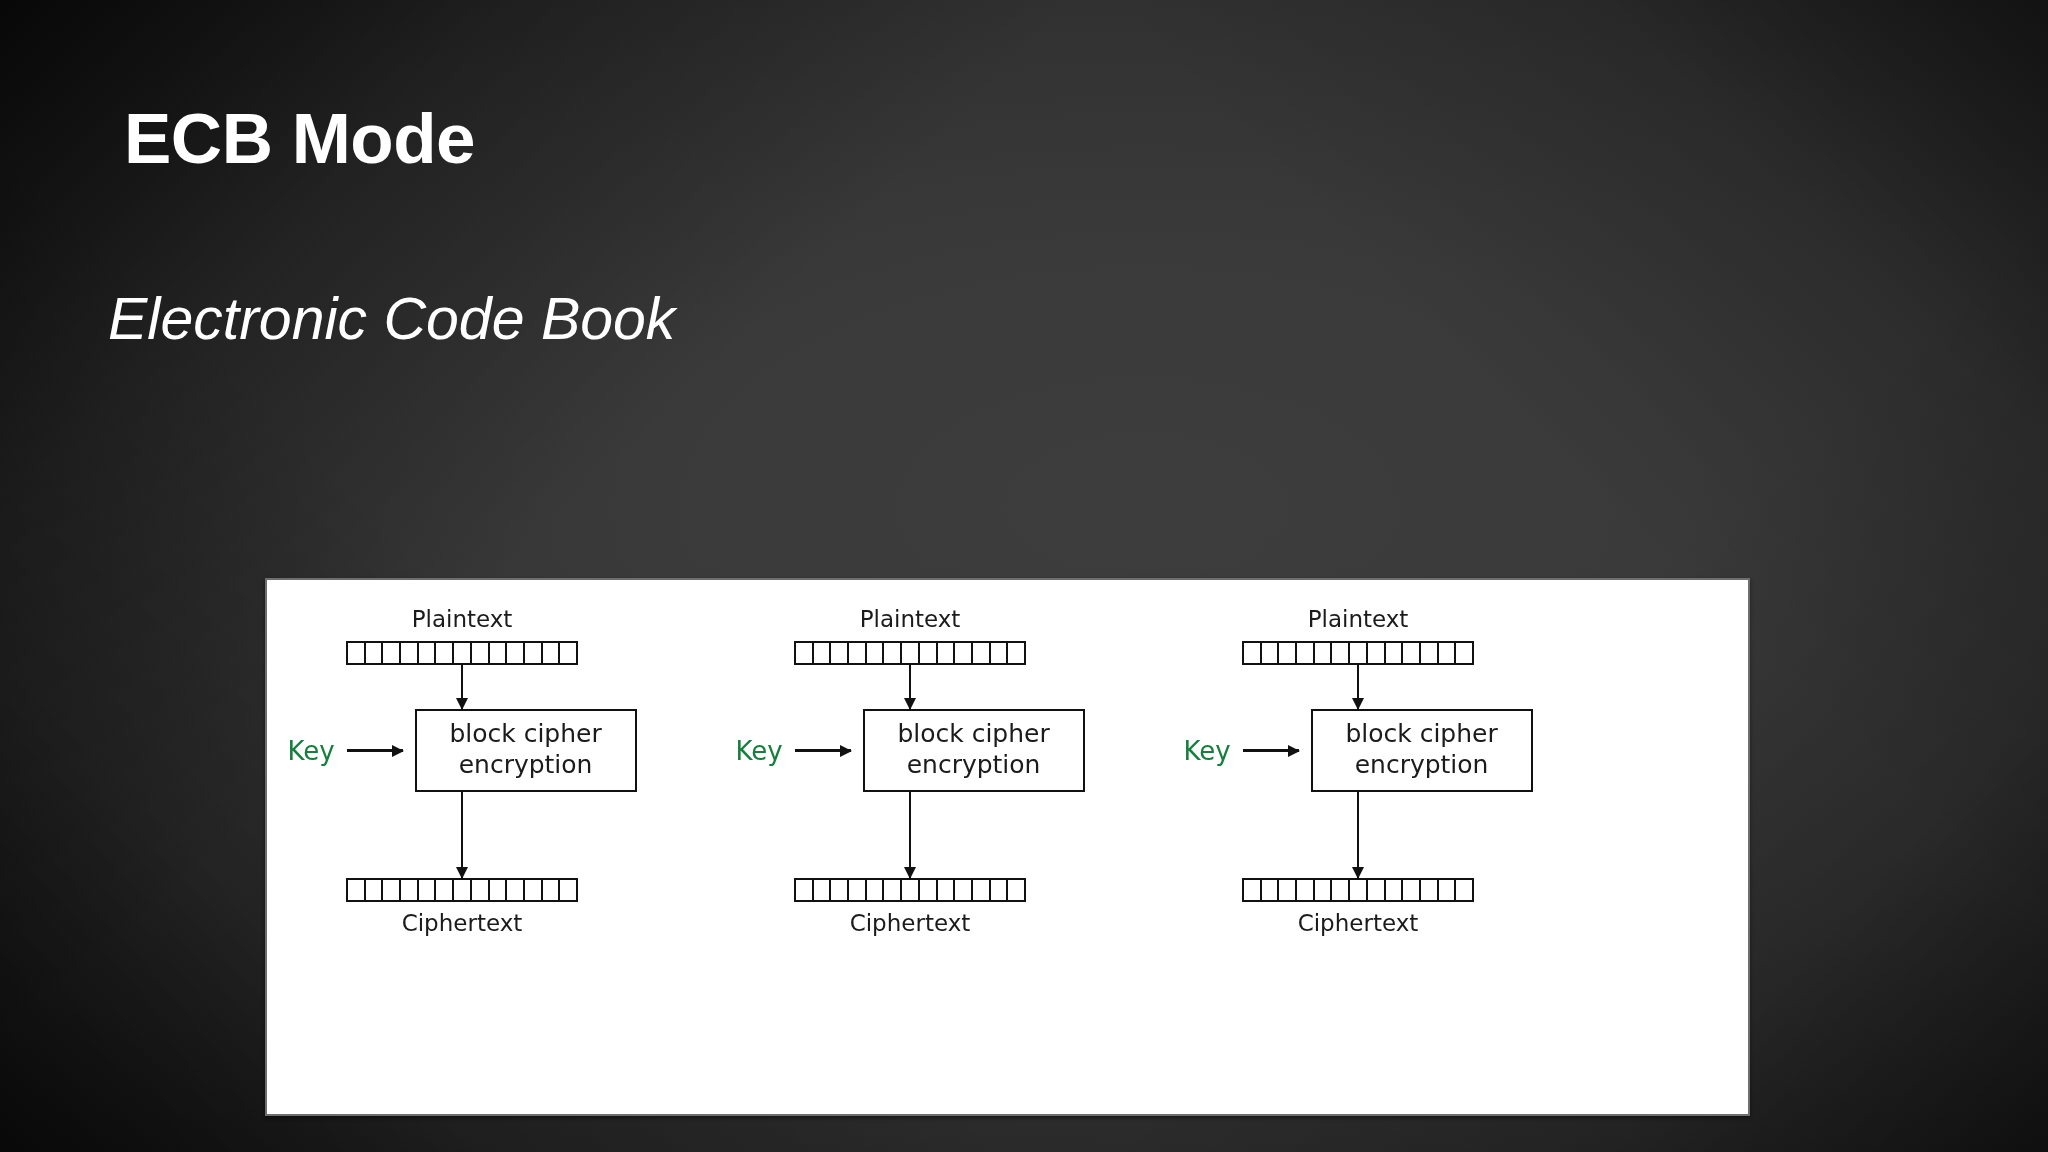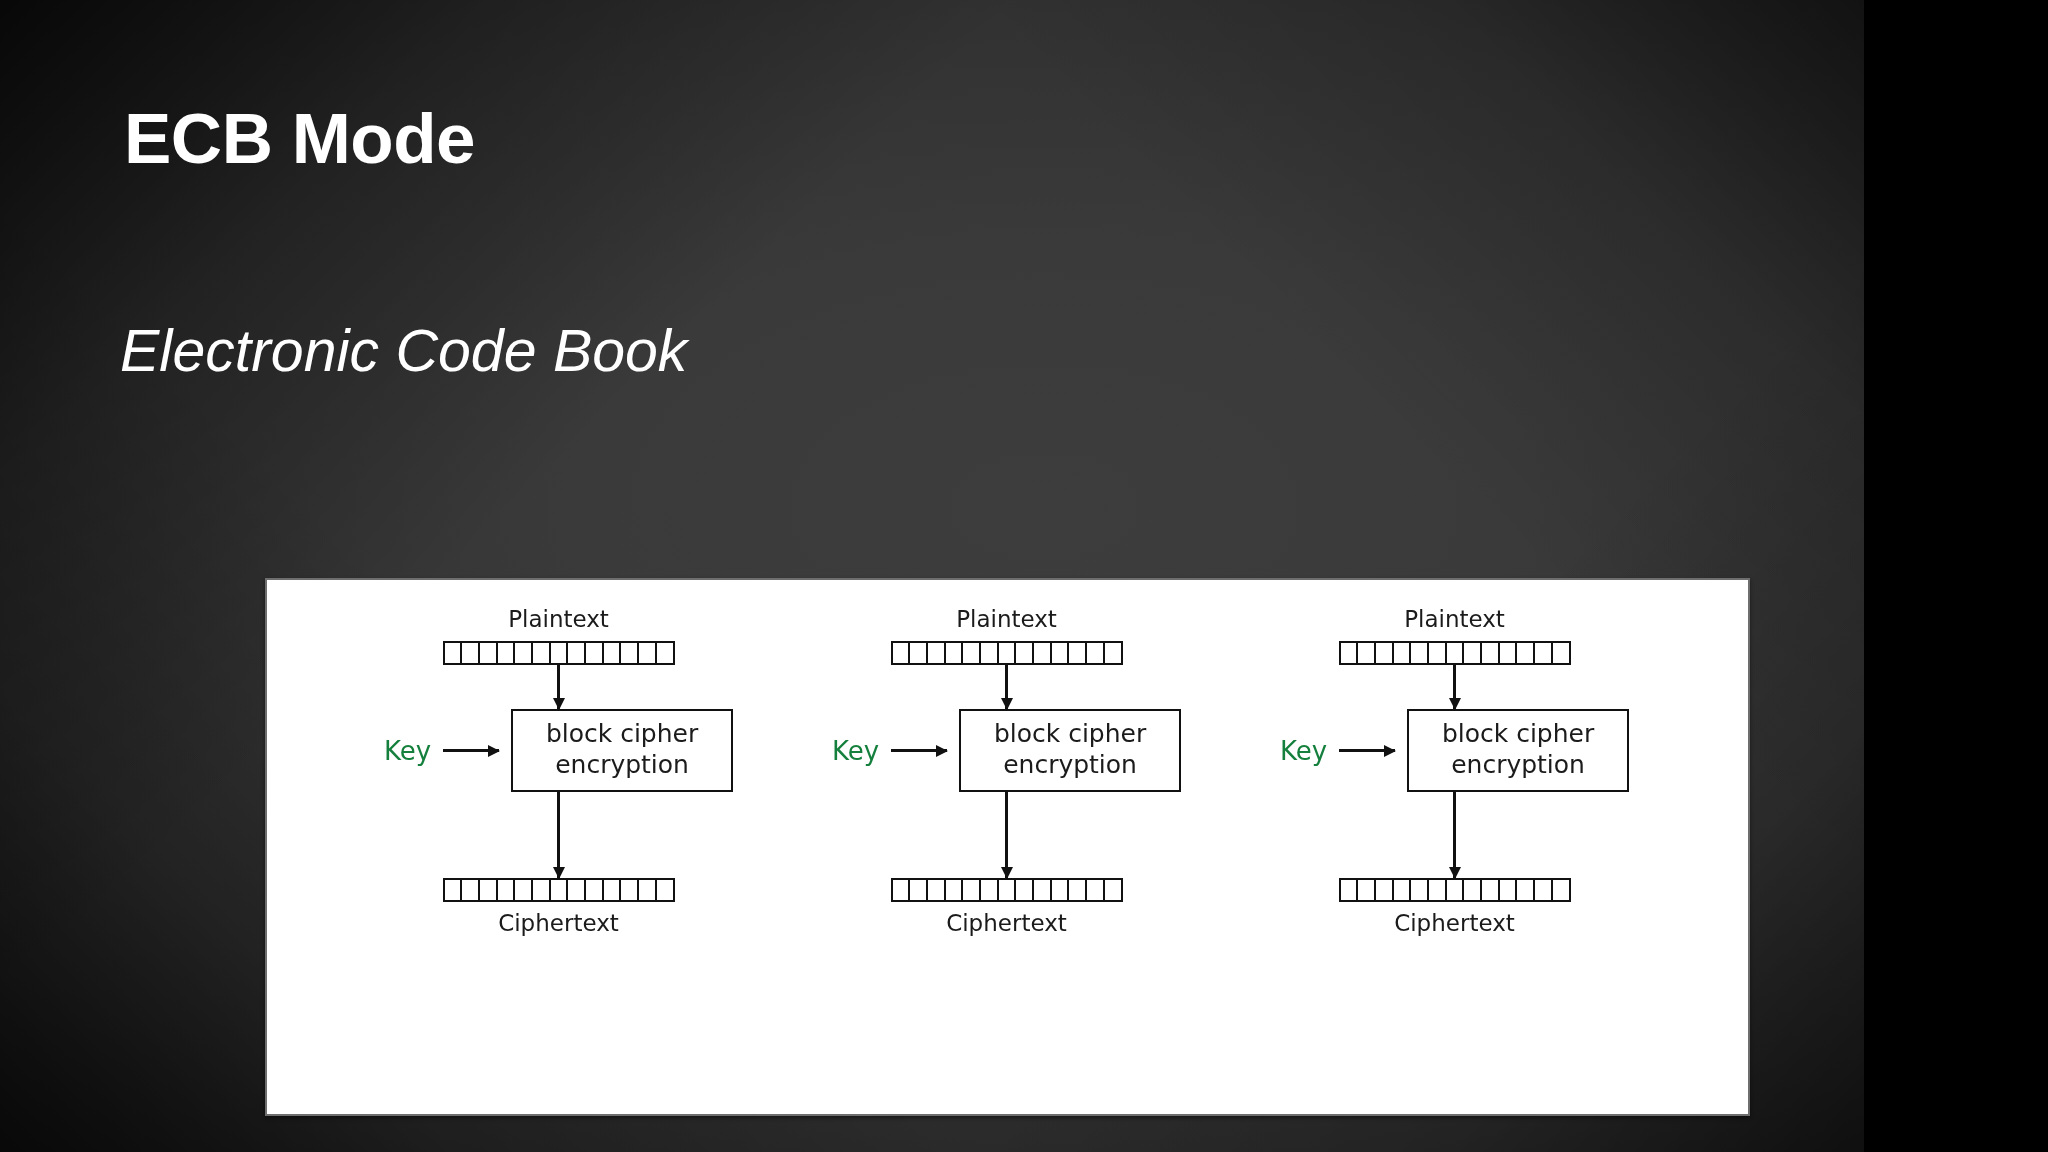--- a/index.html
+++ b/index.html
@@ -10,21 +10,21 @@
   body {
     width: 2048px;
     height: 1152px;
     overflow: hidden;
     font-family: "Liberation Sans", sans-serif;
   }
 
   
   .slide {
     position: relative;
-    width: 1864px;
+    width: 2048px;
     height: 1152px;
     background:
       radial-gradient(ellipse 115% 105% at 56% 44%,
         #3d3d3d 0%,
         #3a3a3a 22%,
         #313131 42%,
         #262626 60%,
         #191919 76%,
         #0d0d0d 89%,
         #050505 100%);
@@ -51,29 +51,28 @@
     top: 103px;
     font-size: 71px;
     font-weight: bold;
     color: #ffffff;
     letter-spacing: -0.5px;
     line-height: 1;
     white-space: nowrap;
   }
   .subtitle {
     position: absolute;
-    left: 120px;
+    left: 108px;
     top: 290px;
     font-size: 59px;
     font-style: italic;
     font-weight: normal;
     color: #ffffff;
     line-height: 1;
     white-space: nowrap;
-    margin-top: 32px;
   }
   .bullet-line {
     position: absolute;
     left: 124px;
     top: 397px;
     font-size: 52px;
     font-weight: normal;
     color: #ffffff;
     line-height: 1;
     white-space: nowrap;
@@ -91,21 +90,20 @@
     border: 2px solid #6e6e6e;
     box-sizing: border-box;
     box-shadow: 0 2px 4px rgba(0,0,0,0.45);
   }
 
   .diagram-inner {
     position: absolute;
     left: 0; right: 2px;
     top: 28px;
     display: flex;
-    justify-content: center;
     gap: 58px;
   }
 
   
   .enc-col {
     display: flex;
     flex-direction: column;
     align-items: center;
     width: 390px;
   }

